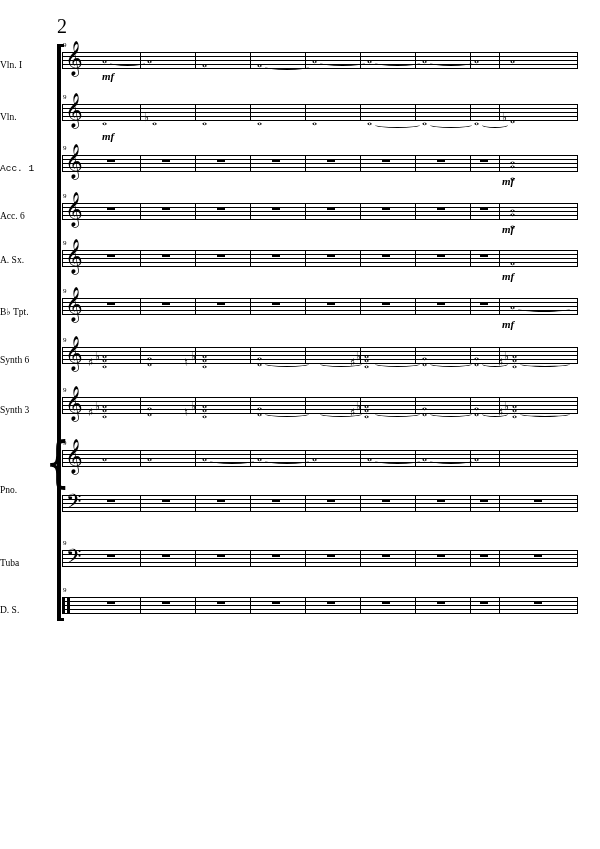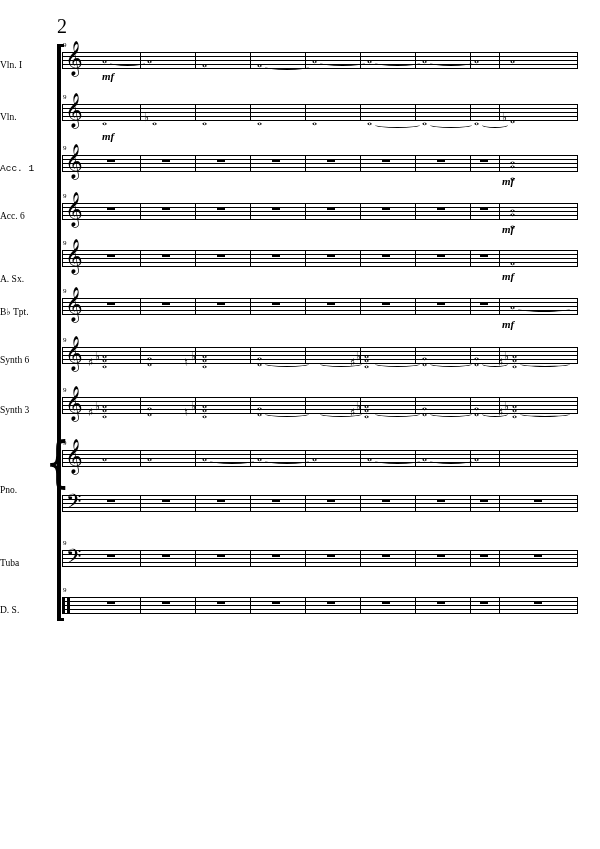--- a/index.html
+++ b/index.html
@@ -299,21 +299,21 @@
     <div class="whole-rest" style="left:265px;"></div>
     <div class="whole-rest" style="left:320px;"></div>
     <div class="whole-rest" style="left:375px;"></div>
     <div class="whole-rest" style="left:418px;"></div>
     <div class="note" style="left:448px; top:-2px;">𝅝</div>
     <div class="note" style="left:448px; top:2px;">𝅝</div>
     <div class="note" style="left:448px; top:14px;">𝅝</div>
     <div class="dyn" style="left:440px; top:20px;">mf</div>
   </div>
 
-  <div class="inst-label" style="top:274px;">A. Sx.</div>
+  <div class="inst-label" style="top:255px;">A. Sx.</div>
   <div class="staff" style="top:250px;">
     <div class="line l0"></div>
     <div class="line l1"></div>
     <div class="line l2"></div>
     <div class="line l3"></div>
     <div class="line l4"></div>
     <div class="measure-number">9</div>
     <div class="clef treble">𝄞</div>
     <div class="barline" style="left:0px;"></div>
     <div class="barline" style="left:78px;"></div>

